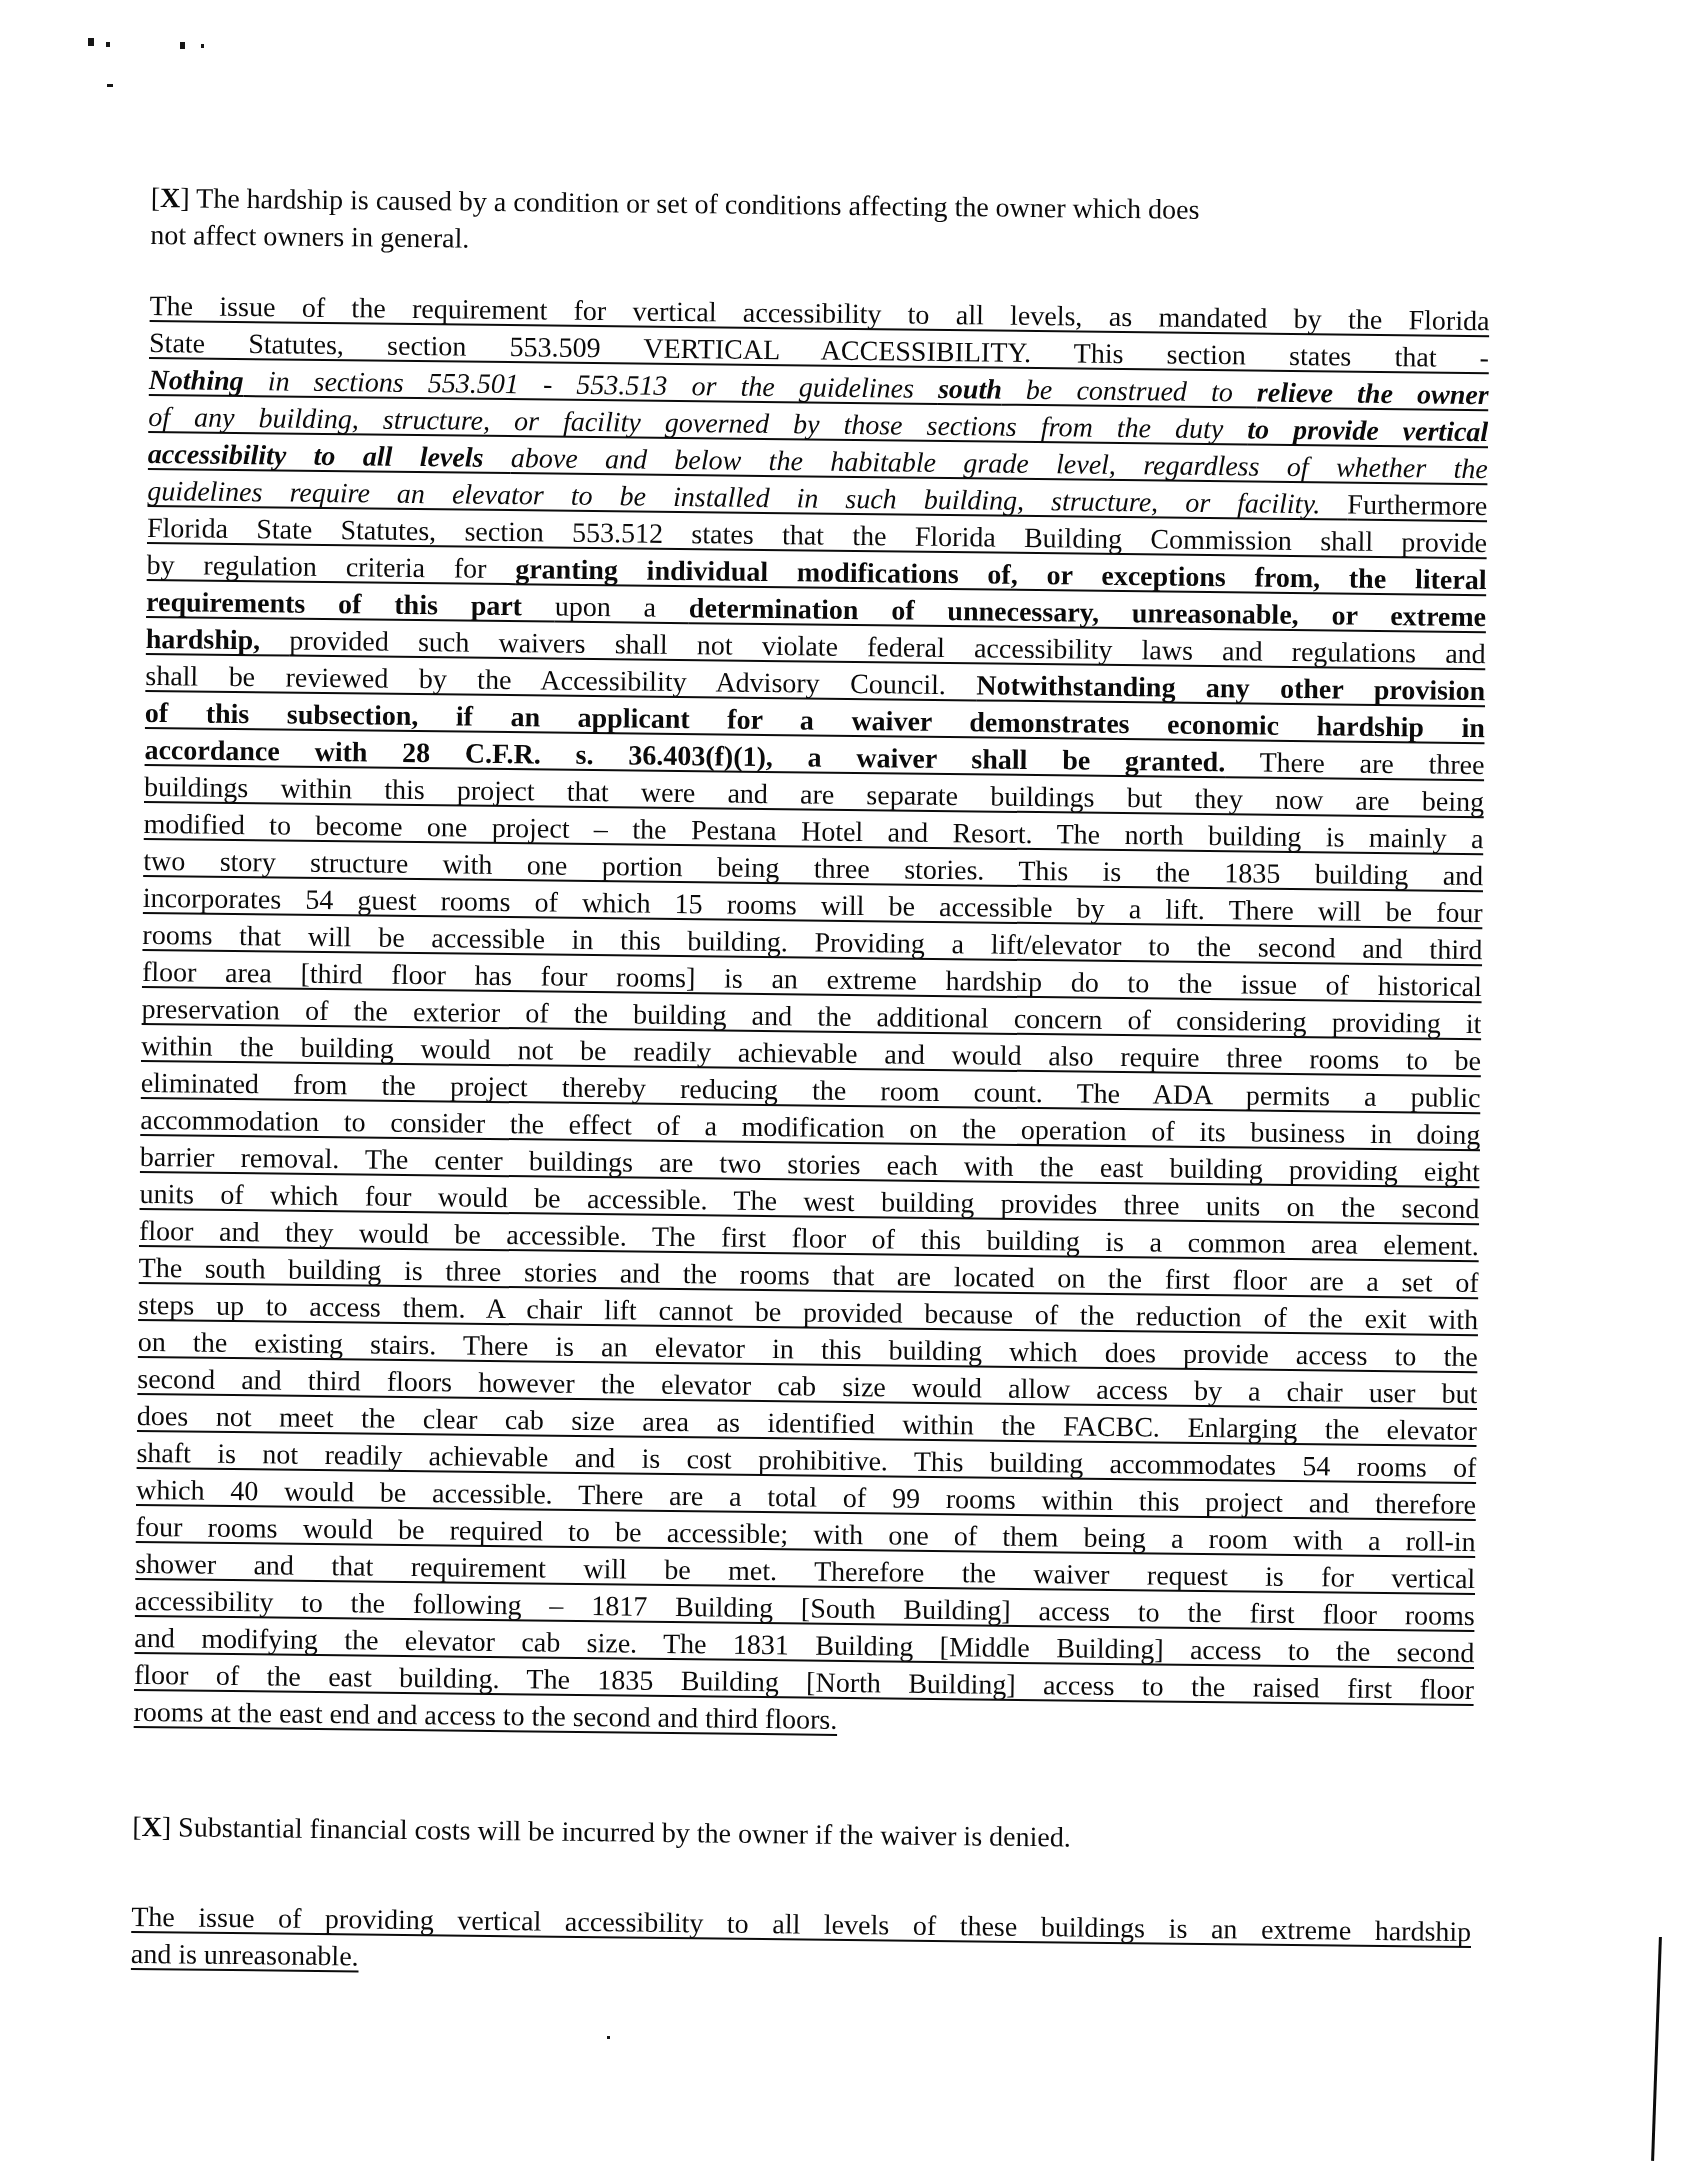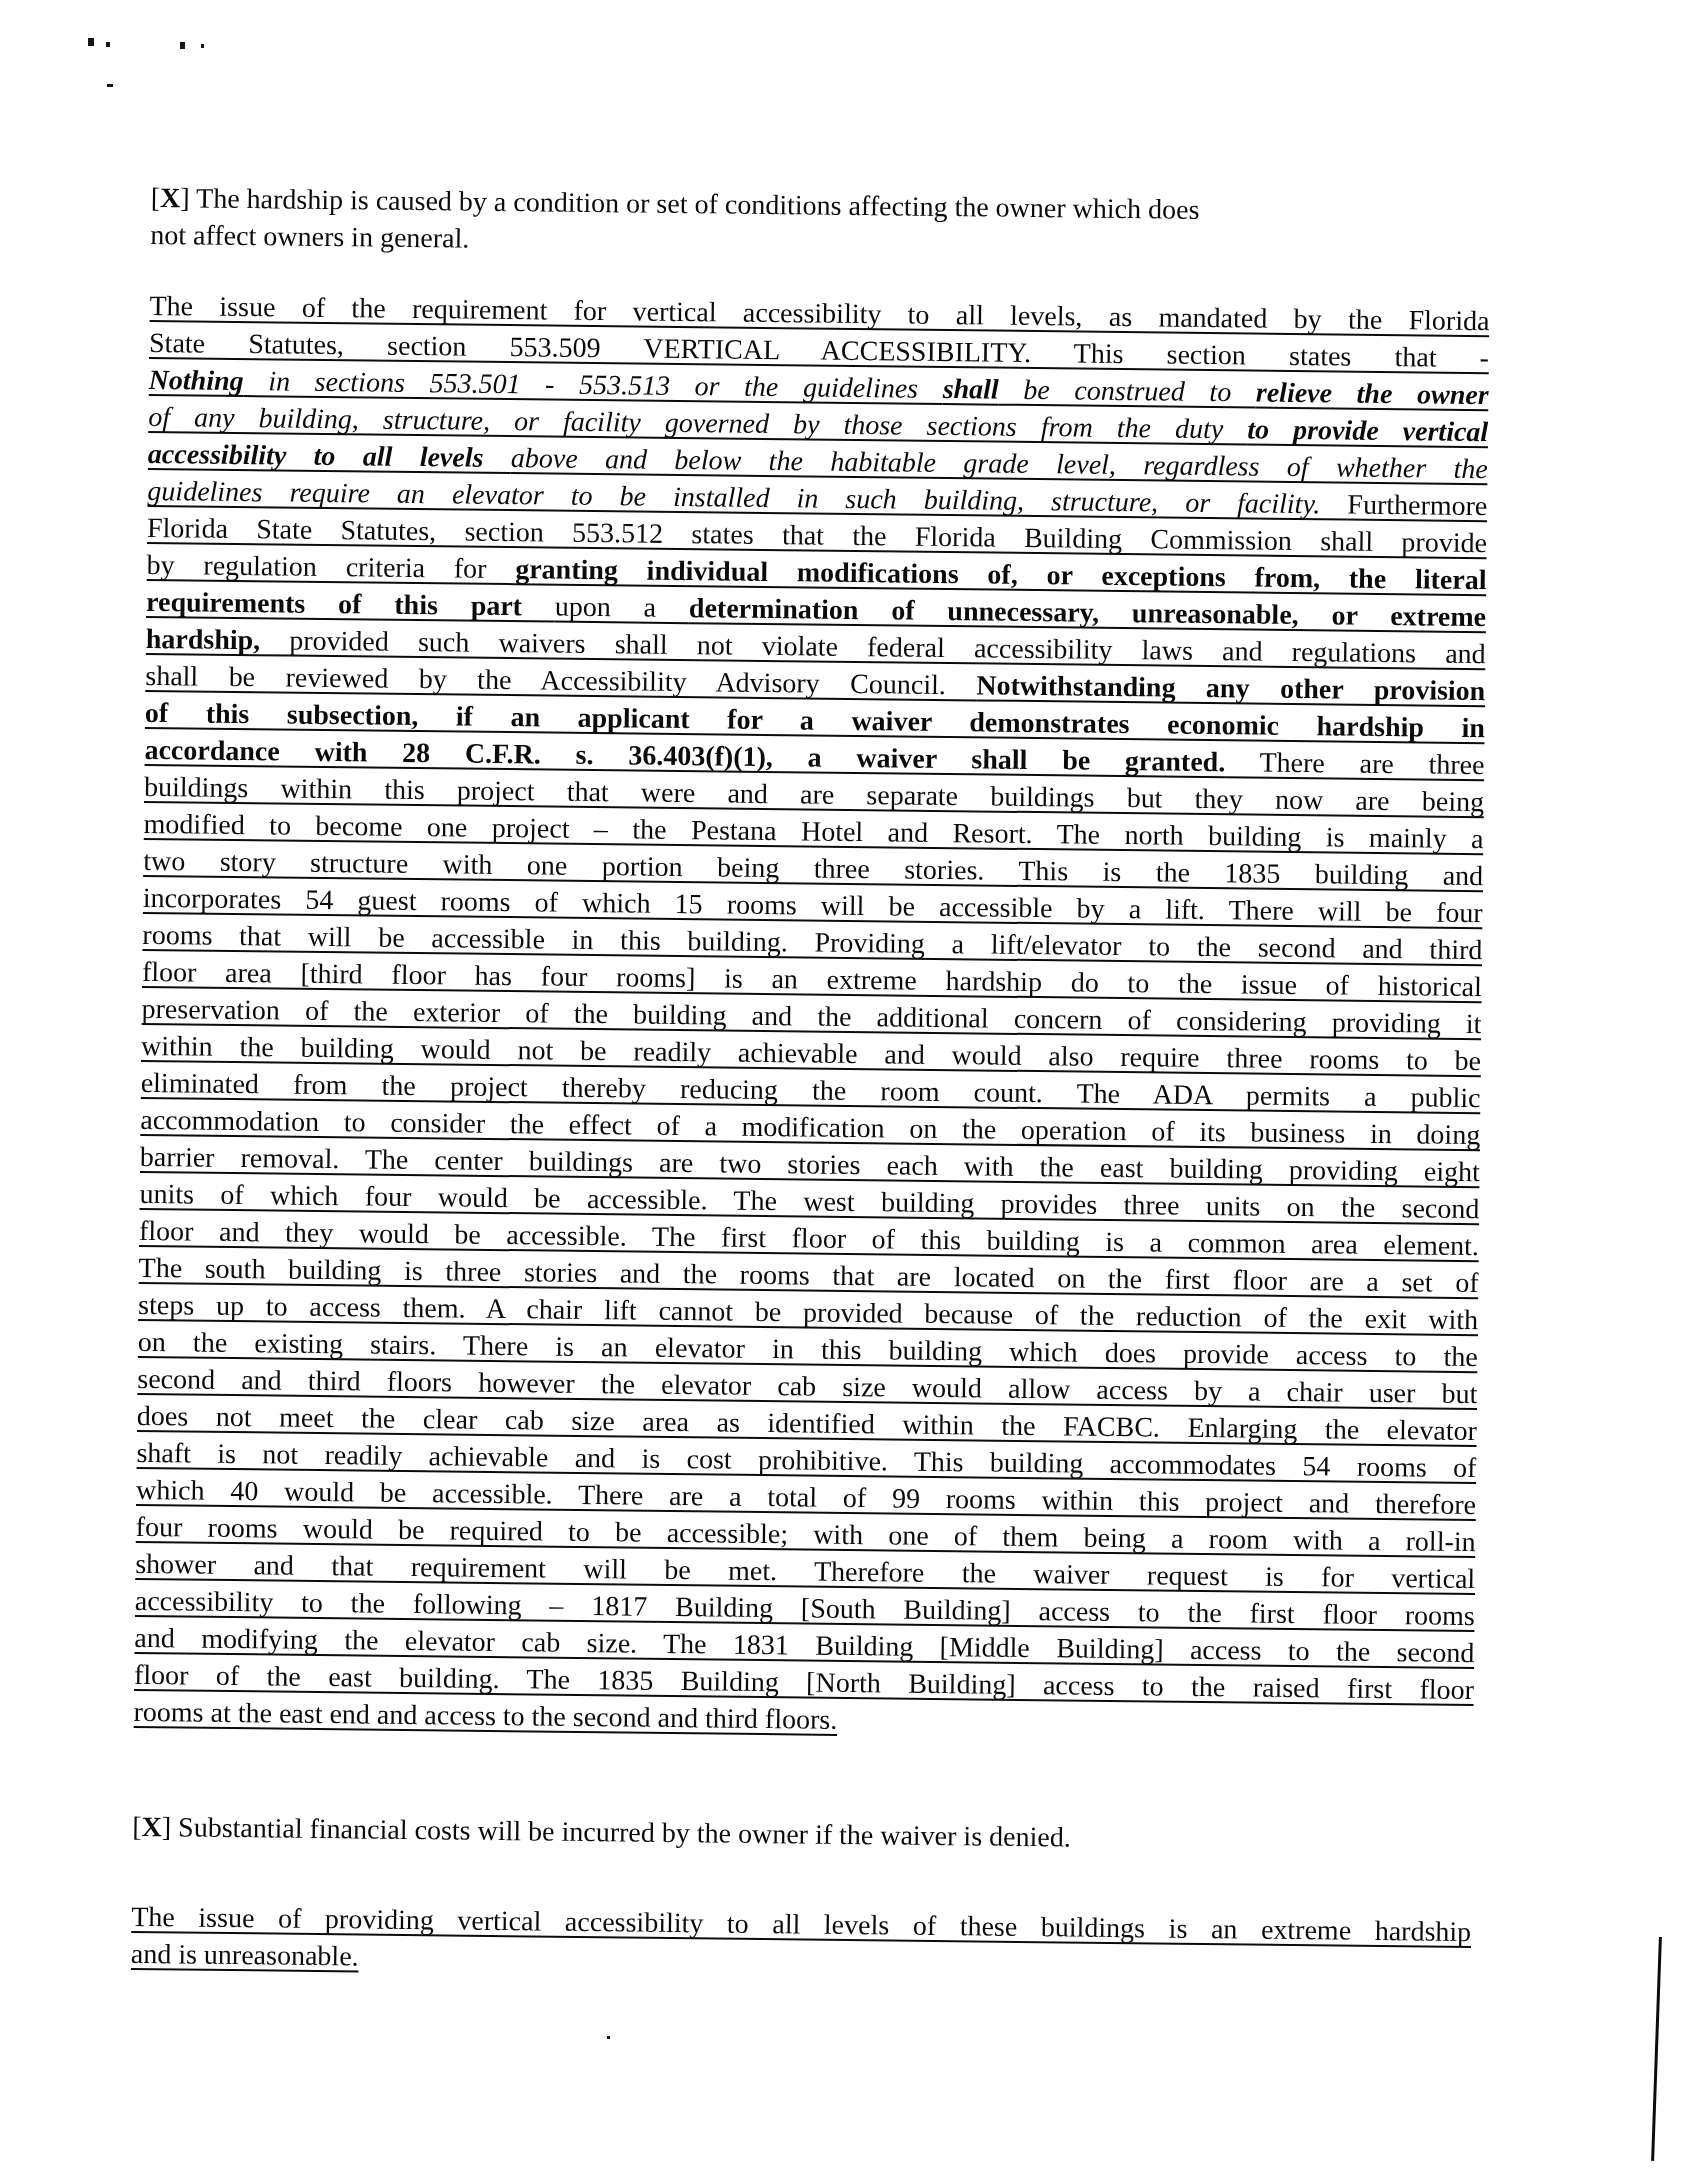--- a/index.html
+++ b/index.html
@@ -60,21 +60,21 @@
   <div id="scan-line"></div>
 
   <div id="text-block">
       <div class="para" style="margin-top: 0px;">
         <div class="line noj"><span class="seg-r">[</span><span class="seg-b">X</span><span class="seg-r">] The hardship is caused by a condition or set of conditions affecting the owner which does</span></div>
         <div class="line noj"><span class="seg-r">not affect owners in general.</span></div>
       </div>
       <div class="para ul" style="margin-top: 34px;">
         <div class="line"><span class="seg-r">The issue of the requirement for vertical accessibility to all levels, as mandated by the Florida</span></div>
         <div class="line"><span class="seg-r">State Statutes, section 553.509 VERTICAL ACCESSIBILITY.  This section states that -</span></div>
-        <div class="line"><span class="seg-bi">Nothing</span><span class="seg-i"> in sections 553.501 - 553.513 or the guidelines </span><span class="seg-bi">shall</span><span class="seg-i"> be construed to </span><span class="seg-bi">relieve the owner</span></div>
+        <div class="line"><span class="seg-bi">Nothing</span><span class="seg-i"> in sections 553.501 - 553.513 or the guidelines </span><span class="seg-bi">south</span><span class="seg-i"> be construed to </span><span class="seg-bi">relieve the owner</span></div>
         <div class="line"><span class="seg-i">of any building, structure, or facility governed by those sections from the duty </span><span class="seg-bi">to provide vertical</span></div>
         <div class="line"><span class="seg-bi">accessibility to all levels </span><span class="seg-i">above and below the habitable grade level, regardless of whether the</span></div>
         <div class="line"><span class="seg-i">guidelines require an elevator to be installed in such building, structure, or facility. </span><span class="seg-r">Furthermore</span></div>
         <div class="line"><span class="seg-r">Florida State Statutes, section 553.512 states that the Florida Building Commission shall provide</span></div>
         <div class="line"><span class="seg-r">by regulation criteria for </span><span class="seg-b">granting individual modifications of, or exceptions from, the literal</span></div>
         <div class="line"><span class="seg-b">requirements of this part </span><span class="seg-r">upon a </span><span class="seg-b">determination of unnecessary, unreasonable, or extreme</span></div>
         <div class="line"><span class="seg-b">hardship, </span><span class="seg-r">provided such waivers shall not violate federal accessibility laws and regulations and</span></div>
         <div class="line"><span class="seg-r">shall be reviewed by the Accessibility Advisory Council. </span><span class="seg-b">Notwithstanding any other provision</span></div>
         <div class="line"><span class="seg-b">of this subsection, if an applicant for a waiver demonstrates economic hardship in</span></div>
         <div class="line"><span class="seg-b">accordance with 28 C.F.R. s. 36.403(f)(1), a waiver shall be granted.</span><span class="seg-r"> There are three</span></div>

